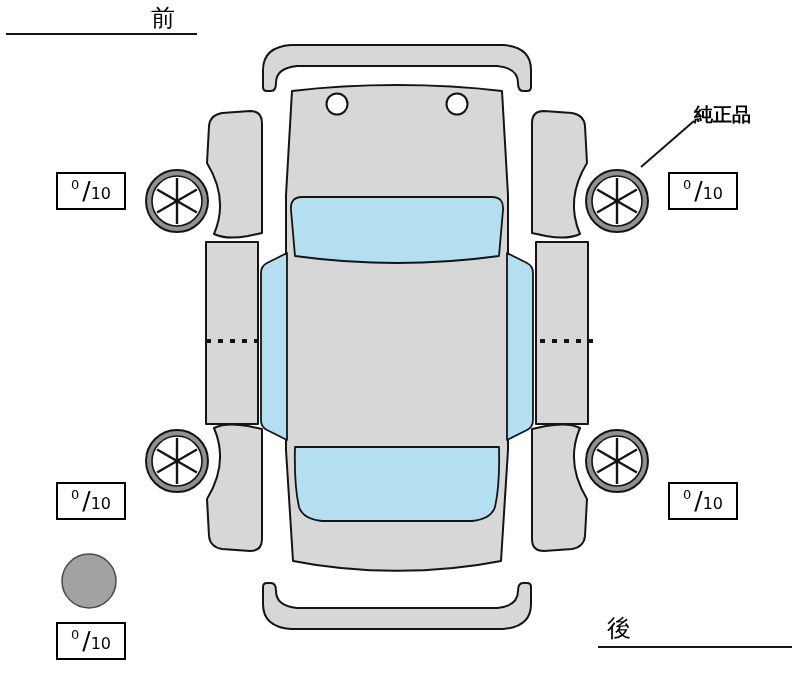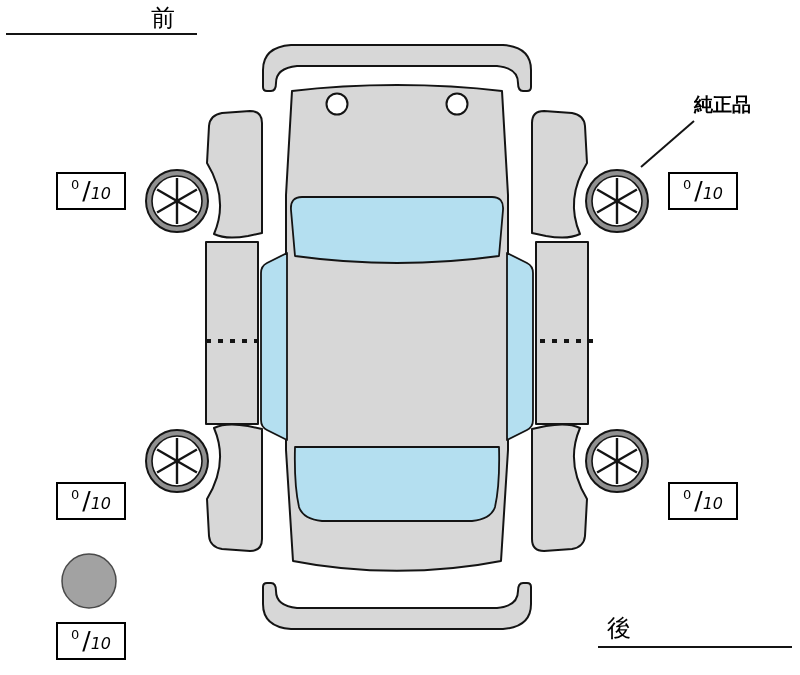--- a/index.html
+++ b/index.html
@@ -15,27 +15,27 @@
   .rim{fill:#ffffff;stroke:var(--outline,#141414);stroke-width:1.6;}
   .spoke{stroke:var(--outline,#141414);stroke-width:2.4;}
   .hub{fill:var(--outline,#141414);}
   .dash-line{stroke:var(--outline,#141414);stroke-width:4;stroke-dasharray:5 7;}
   .thin-line{stroke:var(--outline,#141414);stroke-width:2;}
   .spare{fill:var(--spare-tire,#a2a2a2);stroke:#4a4a4a;stroke-width:1.5;}
 
   .lbl{position:absolute;white-space:nowrap;line-height:1;}
   .lbl-front{left:151px;top:6px;font-size:24px;}
   .lbl-rear{left:607px;top:616px;font-size:24px;}
-  .lbl-genuine{left:694px;top:95px;font-size:19px;font-weight:bold;}
+  .lbl-genuine{left:694px;top:105px;font-size:19px;font-weight:bold;}
 
   .score-box{position:absolute;width:66px;height:34px;background:#fff;border:2px solid #000;
              display:flex;align-items:center;justify-content:center;}
   .s-val{font-size:13px;line-height:1;transform:translateY(-7px);margin-right:3px;}
   .s-sep{font-size:25px;line-height:1;transform:translateY(-1px);}
-  .s-max{font-size:16px;line-height:1;transform:translateY(3px);font-style:italic;}
+  .s-max{font-size:16px;line-height:1;transform:translateY(3px);}
   .pos-fl{left:56px;top:172px;}
   .pos-fr{left:668px;top:172px;}
   .pos-rl{left:56px;top:482px;}
   .pos-rr{left:668px;top:482px;}
   .pos-sp{left:56px;top:622px;}
 </style>
 </head>
 <body>
 
 <div class="stage">

